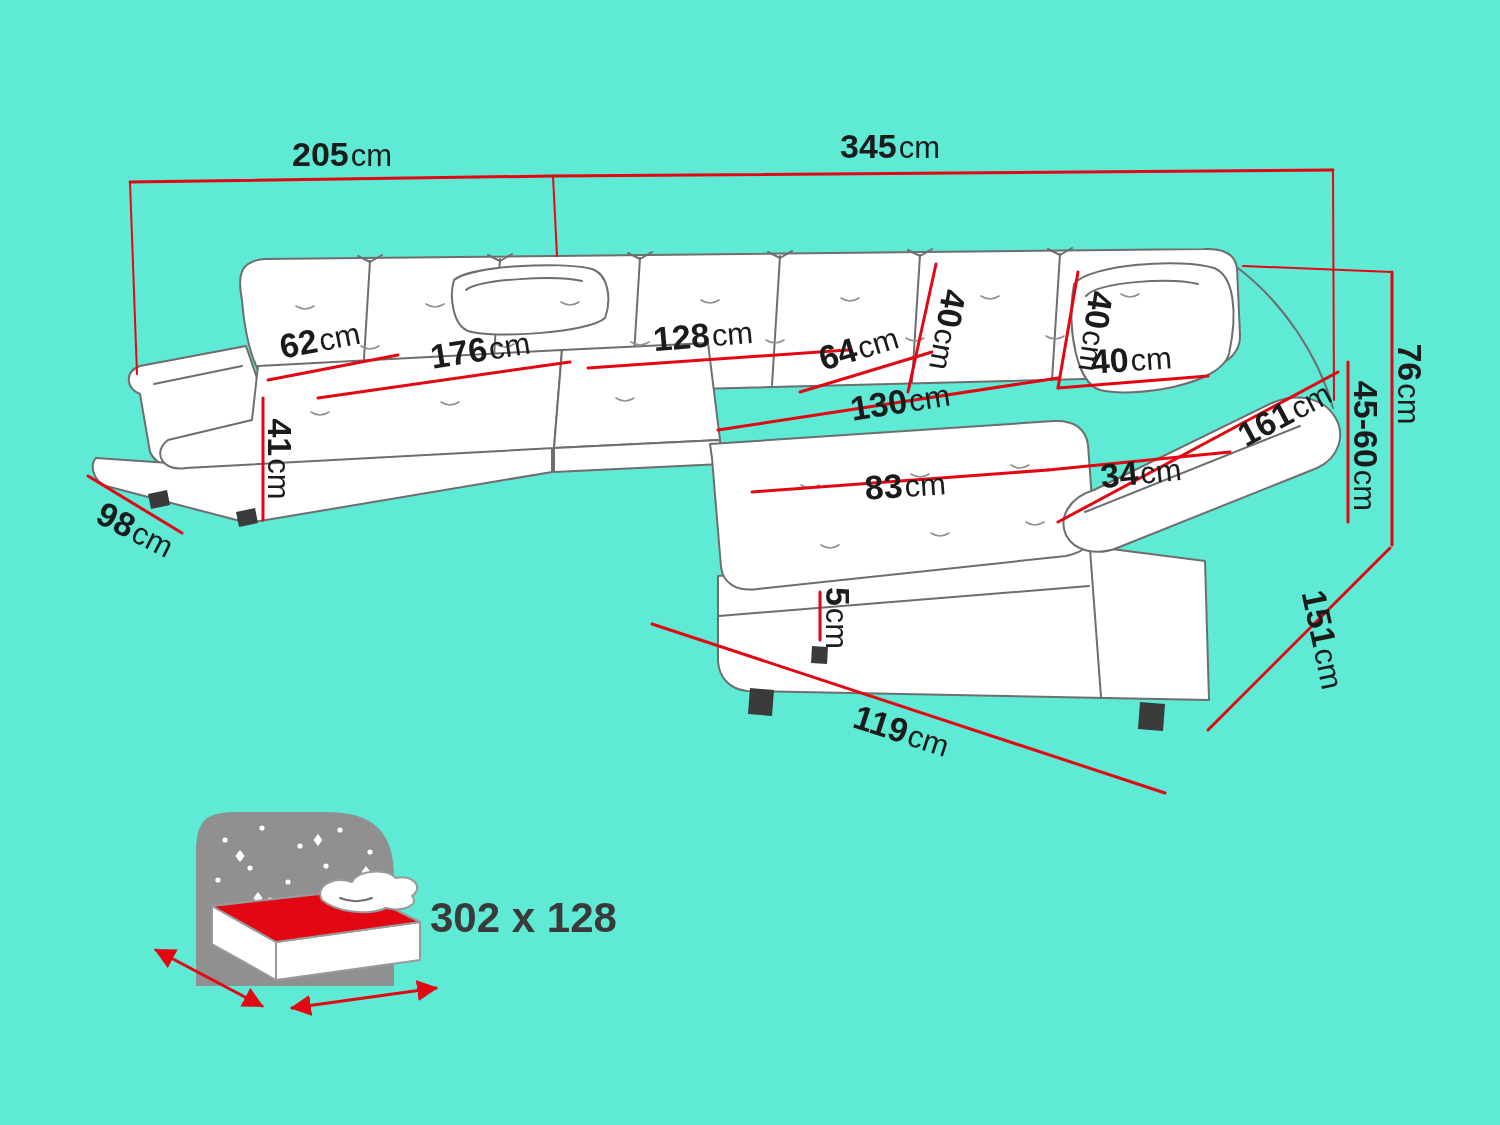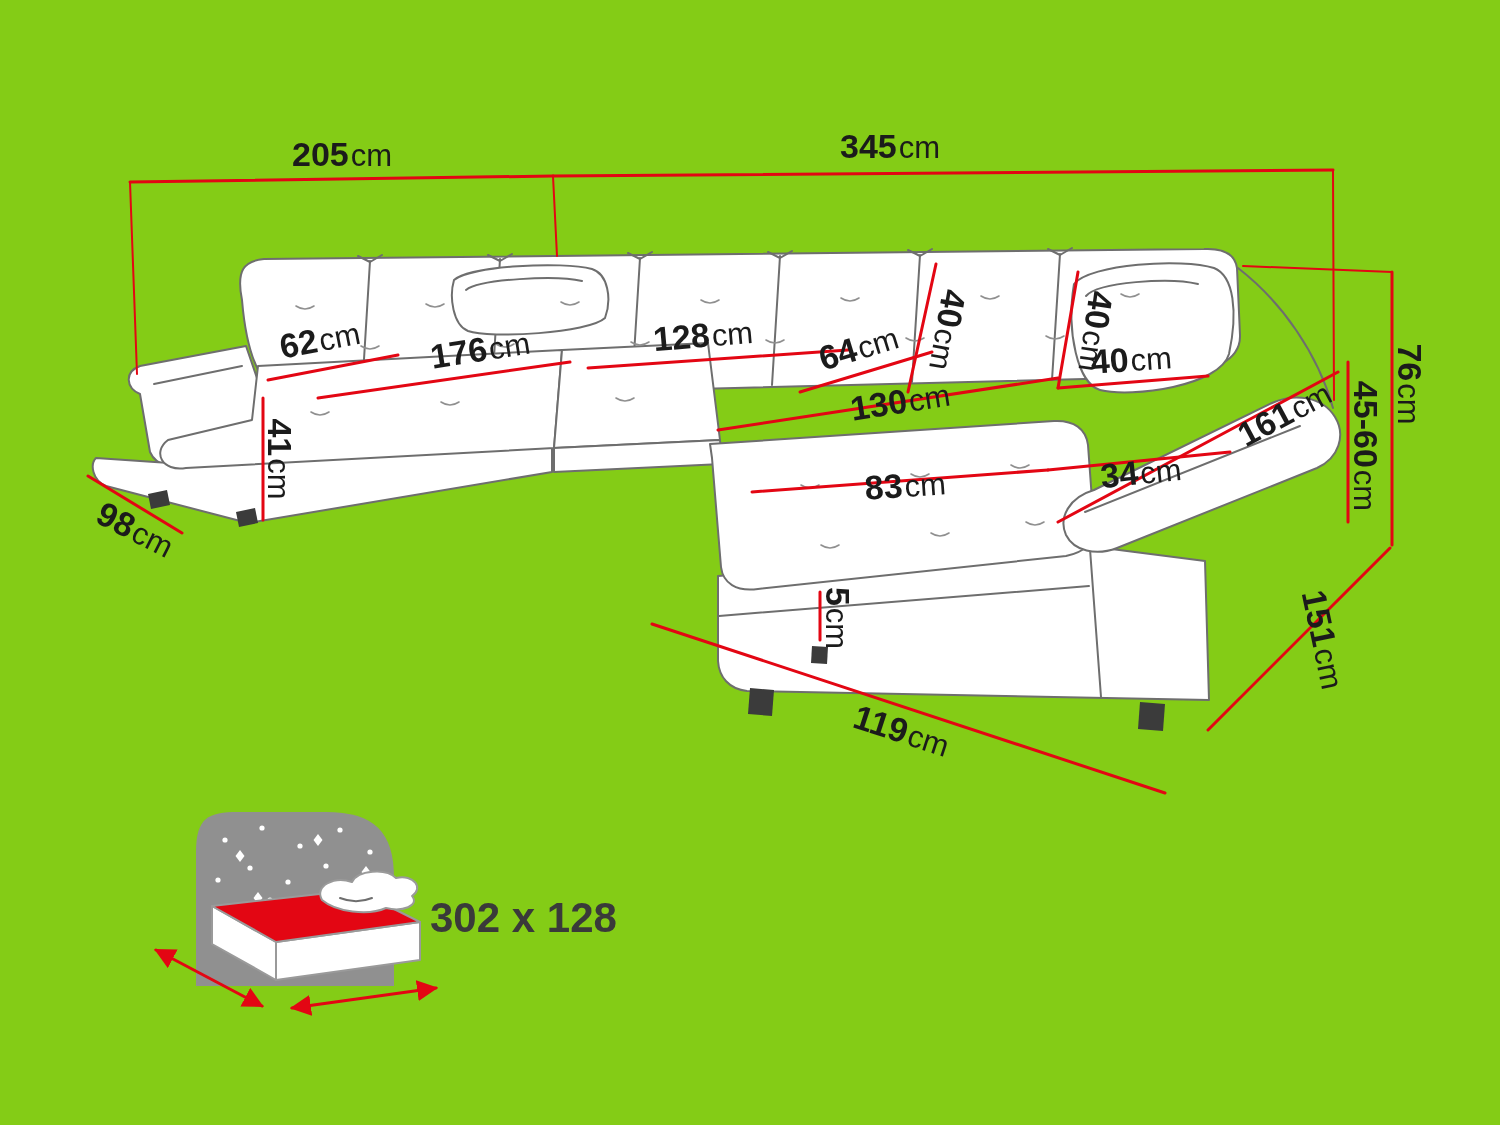--- a/index.html
+++ b/index.html
@@ -1,16 +1,16 @@
 <!DOCTYPE html>
 <html><head>
 <meta charset="utf-8">
 <style>
   html,body{margin:0;padding:0;background:#ffffff;}
-  .canvas{position:relative;width:1500px;height:1125px;background:#84cc16;overflow:hidden;font-family:"Liberation Sans",sans-serif;}
+  .canvas{position:relative;width:1500px;height:1125px;background:#5eead4;overflow:hidden;font-family:"Liberation Sans",sans-serif;}
   svg{display:block;}
   .outline{fill:#ffffff;stroke:#6e6e6e;stroke-width:2;stroke-linejoin:round;stroke-linecap:round;}
   .detail{fill:none;stroke:#6e6e6e;stroke-width:2;stroke-linejoin:round;stroke-linecap:round;}
   .tuft{fill:none;stroke:#8f8f8f;stroke-width:1.6;stroke-linecap:round;}
   .foot{fill:#3b3b3b;stroke:none;}
   .dline{stroke:#e30613;stroke-width:3;stroke-linecap:round;fill:none;}
   .dthin{stroke:#e30613;stroke-width:2;stroke-linecap:round;fill:none;}
   .dim-num{font-family:"Liberation Sans",sans-serif;font-weight:700;font-size:34px;fill:#1b1b1b;}
   .dim-unit{font-family:"Liberation Sans",sans-serif;font-weight:400;font-size:31px;fill:#1b1b1b;}
   .bed-label{font-family:"Liberation Sans",sans-serif;font-weight:700;font-size:42px;fill:#3a3a3a;}

